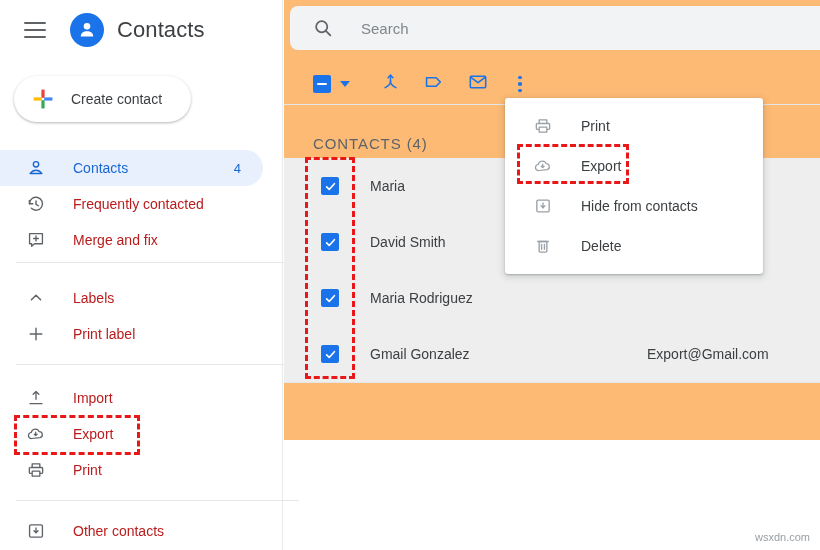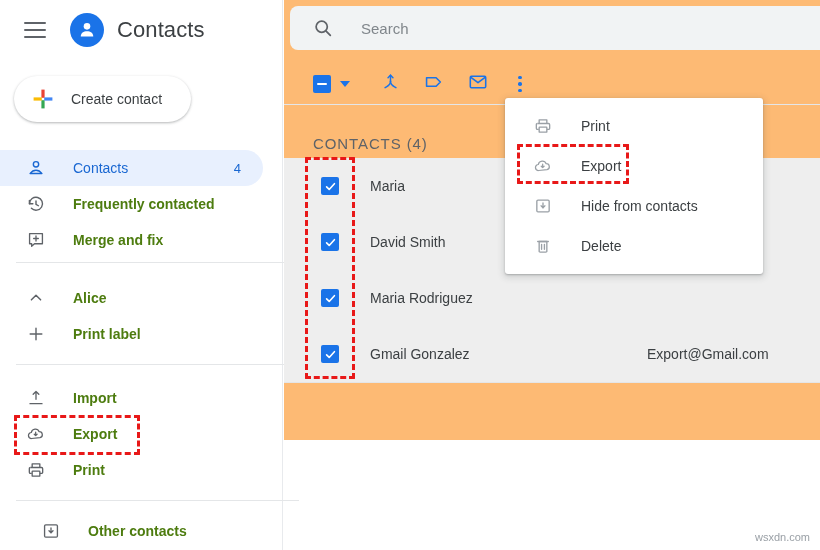--- a/index.html
+++ b/index.html
@@ -87,22 +87,21 @@
   .nav-item {
     position: relative;
     display: flex;
     align-items: center;
     height: 36px;
     margin: 0 20px 0 0;
     border-radius: 0 18px 18px 0;
     padding-left: 26px;
     cursor: pointer;
     font-size: 14px;
-    color: #4d7c0f;
-    font-weight: bold;
+    color: #b91c1c;
   }
   .nav-item .nic { width: 20px; height: 20px; flex: 0 0 auto; display:block; }
   .nav-item .ntext { margin-left: 27px; white-space: nowrap; }
   .nav-item .ncount {
     position: absolute;
     right: 22px;
     font-size: 13px;
   }
   .nav-item.active {
     background: #e8f0fe;
@@ -353,21 +352,21 @@
 
     <div class="divider" style="position:absolute; top:262px; left:0; width:283px; margin:0 16px;"></div>
 
     <div class="nav-section" style="top:280px;">
       <div class="nav-item">
         <span class="nic">
           <svg width="20" height="20" viewBox="0 0 24 24" fill="none" stroke="#5f6368" stroke-width="1.8">
             <path d="M6.5 14.2 12 8.8l5.5 5.4" stroke-linecap="round" stroke-linejoin="round"></path>
           </svg>
         </span>
-        <span class="ntext">Alice</span>
+        <span class="ntext">Labels</span>
       </div>
       <div class="nav-item">
         <span class="nic">
           <svg width="20" height="20" viewBox="0 0 24 24" fill="none" stroke="#5f6368" stroke-width="1.7">
             <path d="M12 5v14M5 12h14" stroke-linecap="round"></path>
           </svg>
         </span>
         <span class="ntext">Print label</span>
       </div>
     </div>
@@ -401,21 +400,21 @@
             <path d="M6.9 16H5.4A1.4 1.4 0 0 1 4 14.6v-4.2A1.4 1.4 0 0 1 5.4 9" stroke-linejoin="round"></path>
             <rect x="7.4" y="13.4" width="9.2" height="6" rx="0.6"></rect>
           </svg>
         </span>
         <span class="ntext">Print</span>
       </div>
     </div>
 
     <div class="divider" style="position:absolute; top:500px; left:0; width:283px; margin:0 16px;"></div>
 
-    <div class="nav-section" style="top:513px;padding-left:15px;">
+    <div class="nav-section" style="top:513px;">
       <div class="nav-item">
         <span class="nic">
           <svg width="20" height="20" viewBox="0 0 24 24" fill="none" stroke="#5f6368" stroke-width="1.6">
             <rect x="4.3" y="4.6" width="15.4" height="14.8" rx="1.4"></rect>
             <path d="M12 8.3v6M9.6 11.6 12 14l2.4-2.4" stroke-linecap="round" stroke-linejoin="round"></path>
           </svg>
         </span>
         <span class="ntext">Other contacts</span>
       </div>
     </div>

